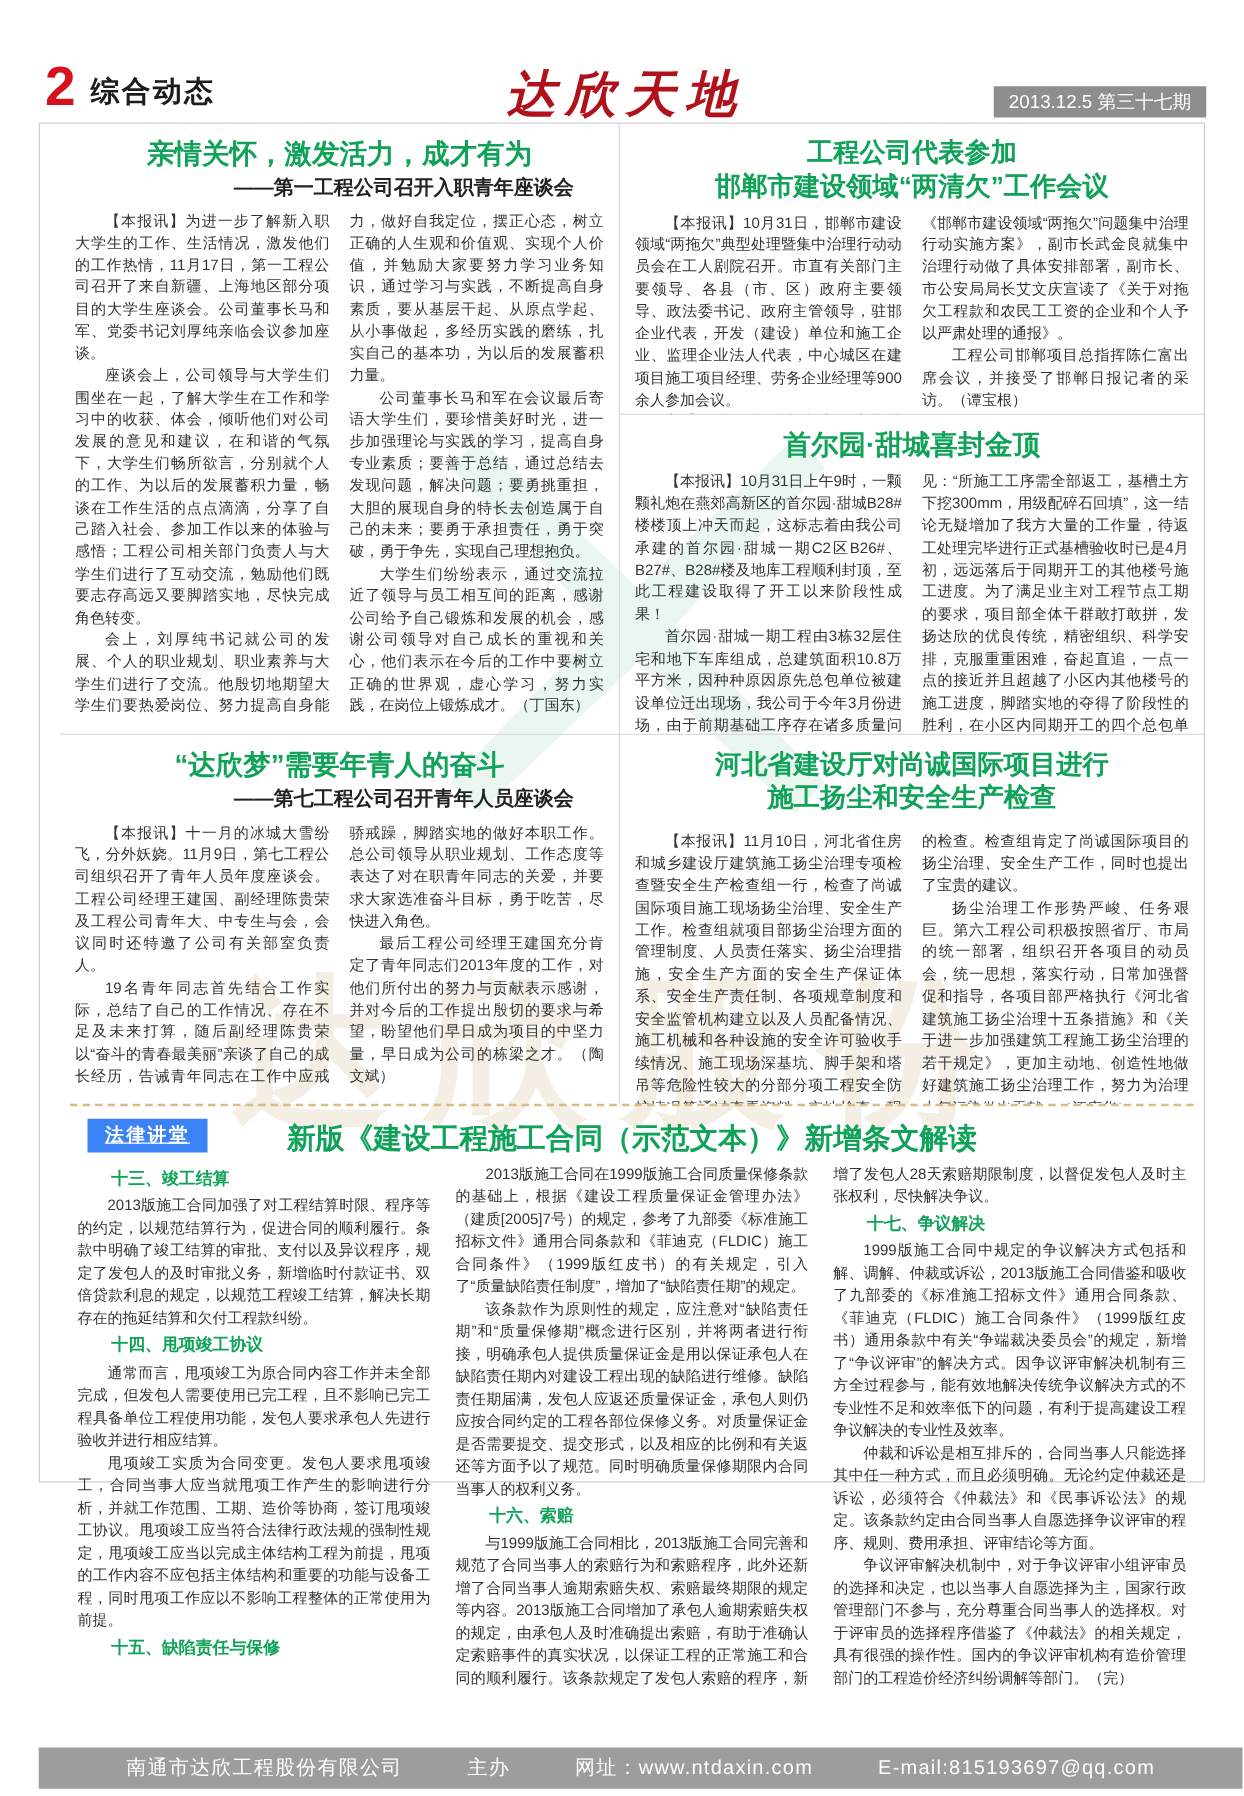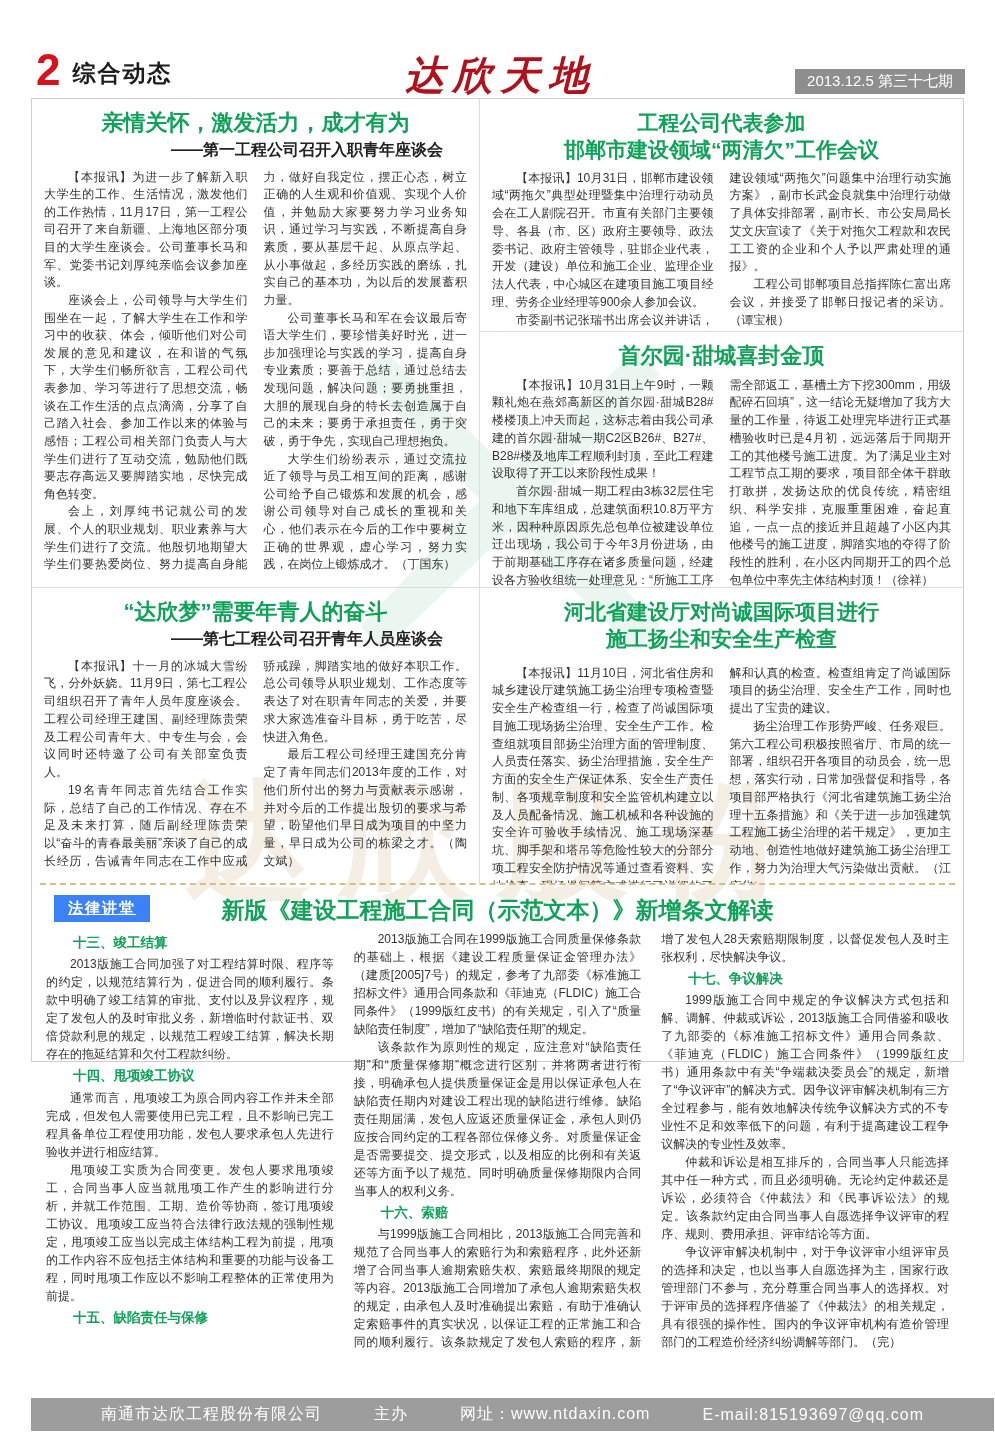--- a/index.html
+++ b/index.html
@@ -14,21 +14,21 @@
   .masthead{position:absolute;left:0;right:0;top:-2px;text-align:center;
     font-family:Liberation Mono, monospace;font-style:italic;font-weight:bold;
     font-size:40px;color:#b0111a;letter-spacing:8px;}
   .issue-badge{position:absolute;right:0;bottom:2px;background:#8e8e8e;color:#fff;font-size:15px;padding:3px 12px;}
   
   .wm-logo{position:absolute;left:360px;top:350px;width:300px;height:300px;opacity:.08;pointer-events:none;}
   .wm-text{position:absolute;left:0;right:0;top:755px;text-align:center;
     font-family:"Liberation Serif","DejaVu Serif",serif;font-weight:bold;font-size:130px;
     color:rgba(187,148,92,0.16);letter-spacing:28px;pointer-events:none;white-space:nowrap;}
   
-  .frame{position:absolute;top:98px;left:31px;width:933px;height:964px;border:1px solid #cfcfcf;box-sizing:border-box;background:transparent;}
+  .frame{position:absolute;top:98px;left:31px;width:933px;height:1088px;border:1px solid #cfcfcf;box-sizing:border-box;background:transparent;padding-left:16px;}
   .top-zone{display:flex;height:784px;}
   .col-left{width:447px;box-sizing:border-box;}
   .col-right{flex:1;border-left:1px solid #dcdcdc;box-sizing:border-box;}
   .article{padding:6px 12px 4px 12px;box-sizing:border-box;overflow:hidden;}
   .rule-top{border-top:1px solid #dcdcdc;}
   .art-title{color:#0fa258;font-size:22px;font-weight:bold;text-align:center;line-height:1.3;margin:4px 0 2px;}
   .art-title.small{font-size:21px;}
   .art-sub{font-size:16px;font-weight:bold;color:#222;text-align:right;padding-right:24px;margin:2px 0 8px;}
   .art-body{column-count:2;column-gap:16px;font-size:12px;line-height:1.48;text-align:justify;color:#333;}
   .art-body p{margin:0;text-indent:2em;}
@@ -71,21 +71,21 @@
 <div class="frame">
 
   <div class="top-zone">
 
     <div class="col-left">
       <div class="article" id="art1">
         <div class="art-title">亲情关怀，激发活力，成才有为</div>
         <div class="art-sub">——第一工程公司召开入职青年座谈会</div>
         <div class="art-body" id="a1-body">
             <p>【本报讯】为进一步了解新入职大学生的工作、生活情况，激发他们的工作热情，11月17日，第一工程公司召开了来自新疆、上海地区部分项目的大学生座谈会。公司董事长马和军、党委书记刘厚纯亲临会议参加座谈。</p>
-            <p>座谈会上，公司领导与大学生们围坐在一起，了解大学生在工作和学习中的收获、体会，倾听他们对公司发展的意见和建议，在和谐的气氛下，大学生们畅所欲言，工程公司代表参加、学习等进行了思想交流，畅谈在工作生活的点点滴滴，分享了自己踏入社会、参加工作以来的体验与感悟；工程公司相关部门负责人与大学生们进行了互动交流，勉励他们既要志存高远又要脚踏实地，尽快完成角色转变。</p>
+            <p>座谈会上，公司领导与大学生们围坐在一起，了解大学生在工作和学习中的收获、体会，倾听他们对公司发展的意见和建议，在和谐的气氛下，大学生们畅所欲言，分别就个人的工作、为以后的发展蓄积力量，畅谈在工作生活的点点滴滴，分享了自己踏入社会、参加工作以来的体验与感悟；工程公司相关部门负责人与大学生们进行了互动交流，勉励他们既要志存高远又要脚踏实地，尽快完成角色转变。</p>
             <p>会上，刘厚纯书记就公司的发展、个人的职业规划、职业素养与大学生们进行了交流。他殷切地期望大学生们要热爱岗位、努力提高自身能力，做好自我定位，摆正心态，树立正确的人生观和价值观、实现个人价值，并勉励大家要努力学习业务知识，通过学习与实践，不断提高自身素质，要从基层干起、从原点学起、从小事做起，多经历实践的磨练，扎实自己的基本功，为以后的发展蓄积力量。</p>
             <p>公司董事长马和军在会议最后寄语大学生们，要珍惜美好时光，进一步加强理论与实践的学习，提高自身专业素质；要善于总结，通过总结去发现问题，解决问题；要勇挑重担，大胆的展现自身的特长去创造属于自己的未来；要勇于承担责任，勇于突破，勇于争先，实现自己理想抱负。</p>
             <p>大学生们纷纷表示，通过交流拉近了领导与员工相互间的距离，感谢公司给予自己锻炼和发展的机会，感谢公司领导对自己成长的重视和关心，他们表示在今后的工作中要树立正确的世界观，虚心学习，努力实践，在岗位上锻炼成才。（丁国东）</p>
           </div>
       </div>
       <div class="article rule-top" id="art4">
         <div class="art-title">“达欣梦”需要年青人的奋斗</div>
         <div class="art-sub">——第七工程公司召开青年人员座谈会</div>
         <div class="art-body">
             <p>【本报讯】十一月的冰城大雪纷飞，分外妖娆。11月9日，第七工程公司组织召开了青年人员年度座谈会。工程公司经理王建国、副经理陈贵荣及工程公司青年大、中专生与会，会议同时还特邀了公司有关部室负责人。</p>

